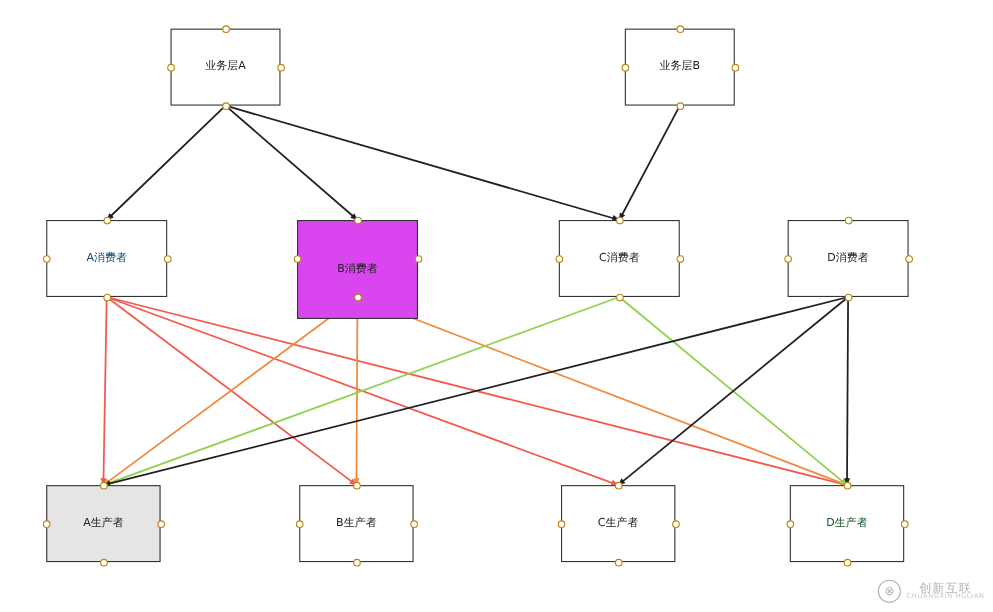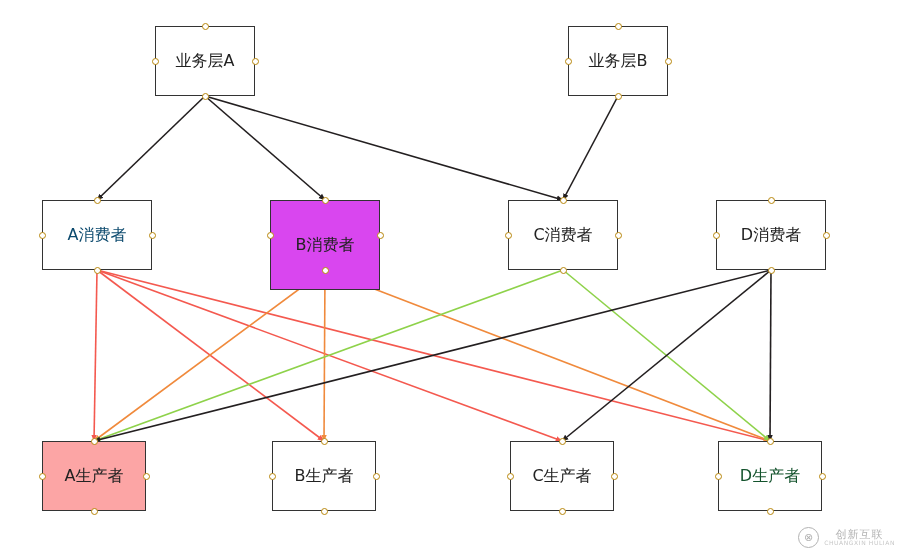--- a/index.html
+++ b/index.html
@@ -25,21 +25,21 @@
   .node {
     position: absolute;
     box-sizing: border-box;
     border: 1px solid #333333;
     background: #ffffff;
     display: flex;
     align-items: center;
     justify-content: center;
   }
   .node-label {
-    font-size: 16px;
+    font-size: 10px;
     color: #222222;
     line-height: 1;
     white-space: nowrap;
   }
   .port {
     position: absolute;
     width: 7px;
     height: 7px;
     box-sizing: border-box;
     border: 1px solid #b8860b;
@@ -158,21 +158,21 @@
       <div class="port" style="left: 559.5px; top: 266.5px; border-color: rgb(184, 134, 11);"></div>
       <div class="port" style="left: 504.5px; top: 231.5px; border-color: rgb(184, 134, 11);"></div>
       <div class="port" style="left: 614.5px; top: 231.5px; border-color: rgb(184, 134, 11);"></div>
       <div class="node" style="left: 716px; top: 200px; width: 110px; height: 70px; border-color: rgb(51, 51, 51); background: rgb(255, 255, 255);">
         <span class="node-label" style="color: rgb(34, 34, 34);">D消费者</span>
       </div>
       <div class="port" style="left: 767.5px; top: 196.5px; border-color: rgb(184, 134, 11);"></div>
       <div class="port" style="left: 767.5px; top: 266.5px; border-color: rgb(184, 134, 11);"></div>
       <div class="port" style="left: 712.5px; top: 231.5px; border-color: rgb(184, 134, 11);"></div>
       <div class="port" style="left: 822.5px; top: 231.5px; border-color: rgb(184, 134, 11);"></div>
-      <div class="node" style="left: 42px; top: 441px; width: 104px; height: 70px; border-color: rgb(51, 51, 51); background: #fca5a5;">
+      <div class="node" style="left: 42px; top: 441px; width: 104px; height: 70px; border-color: rgb(51, 51, 51); background: #e5e5e5;">
         <span class="node-label" style="color: rgb(34, 34, 34);">A生产者</span>
       </div>
       <div class="port" style="left: 90.5px; top: 437.5px; border-color: rgb(184, 134, 11);"></div>
       <div class="port" style="left: 90.5px; top: 507.5px; border-color: rgb(184, 134, 11);"></div>
       <div class="port" style="left: 38.5px; top: 472.5px; border-color: rgb(184, 134, 11);"></div>
       <div class="port" style="left: 142.5px; top: 472.5px; border-color: rgb(184, 134, 11);"></div>
       <div class="node" style="left: 272px; top: 441px; width: 104px; height: 70px; border-color: rgb(51, 51, 51); background: rgb(255, 255, 255);">
         <span class="node-label" style="color: rgb(34, 34, 34);">B生产者</span>
       </div>
       <div class="port" style="left: 320.5px; top: 437.5px; border-color: rgb(184, 134, 11);"></div>

